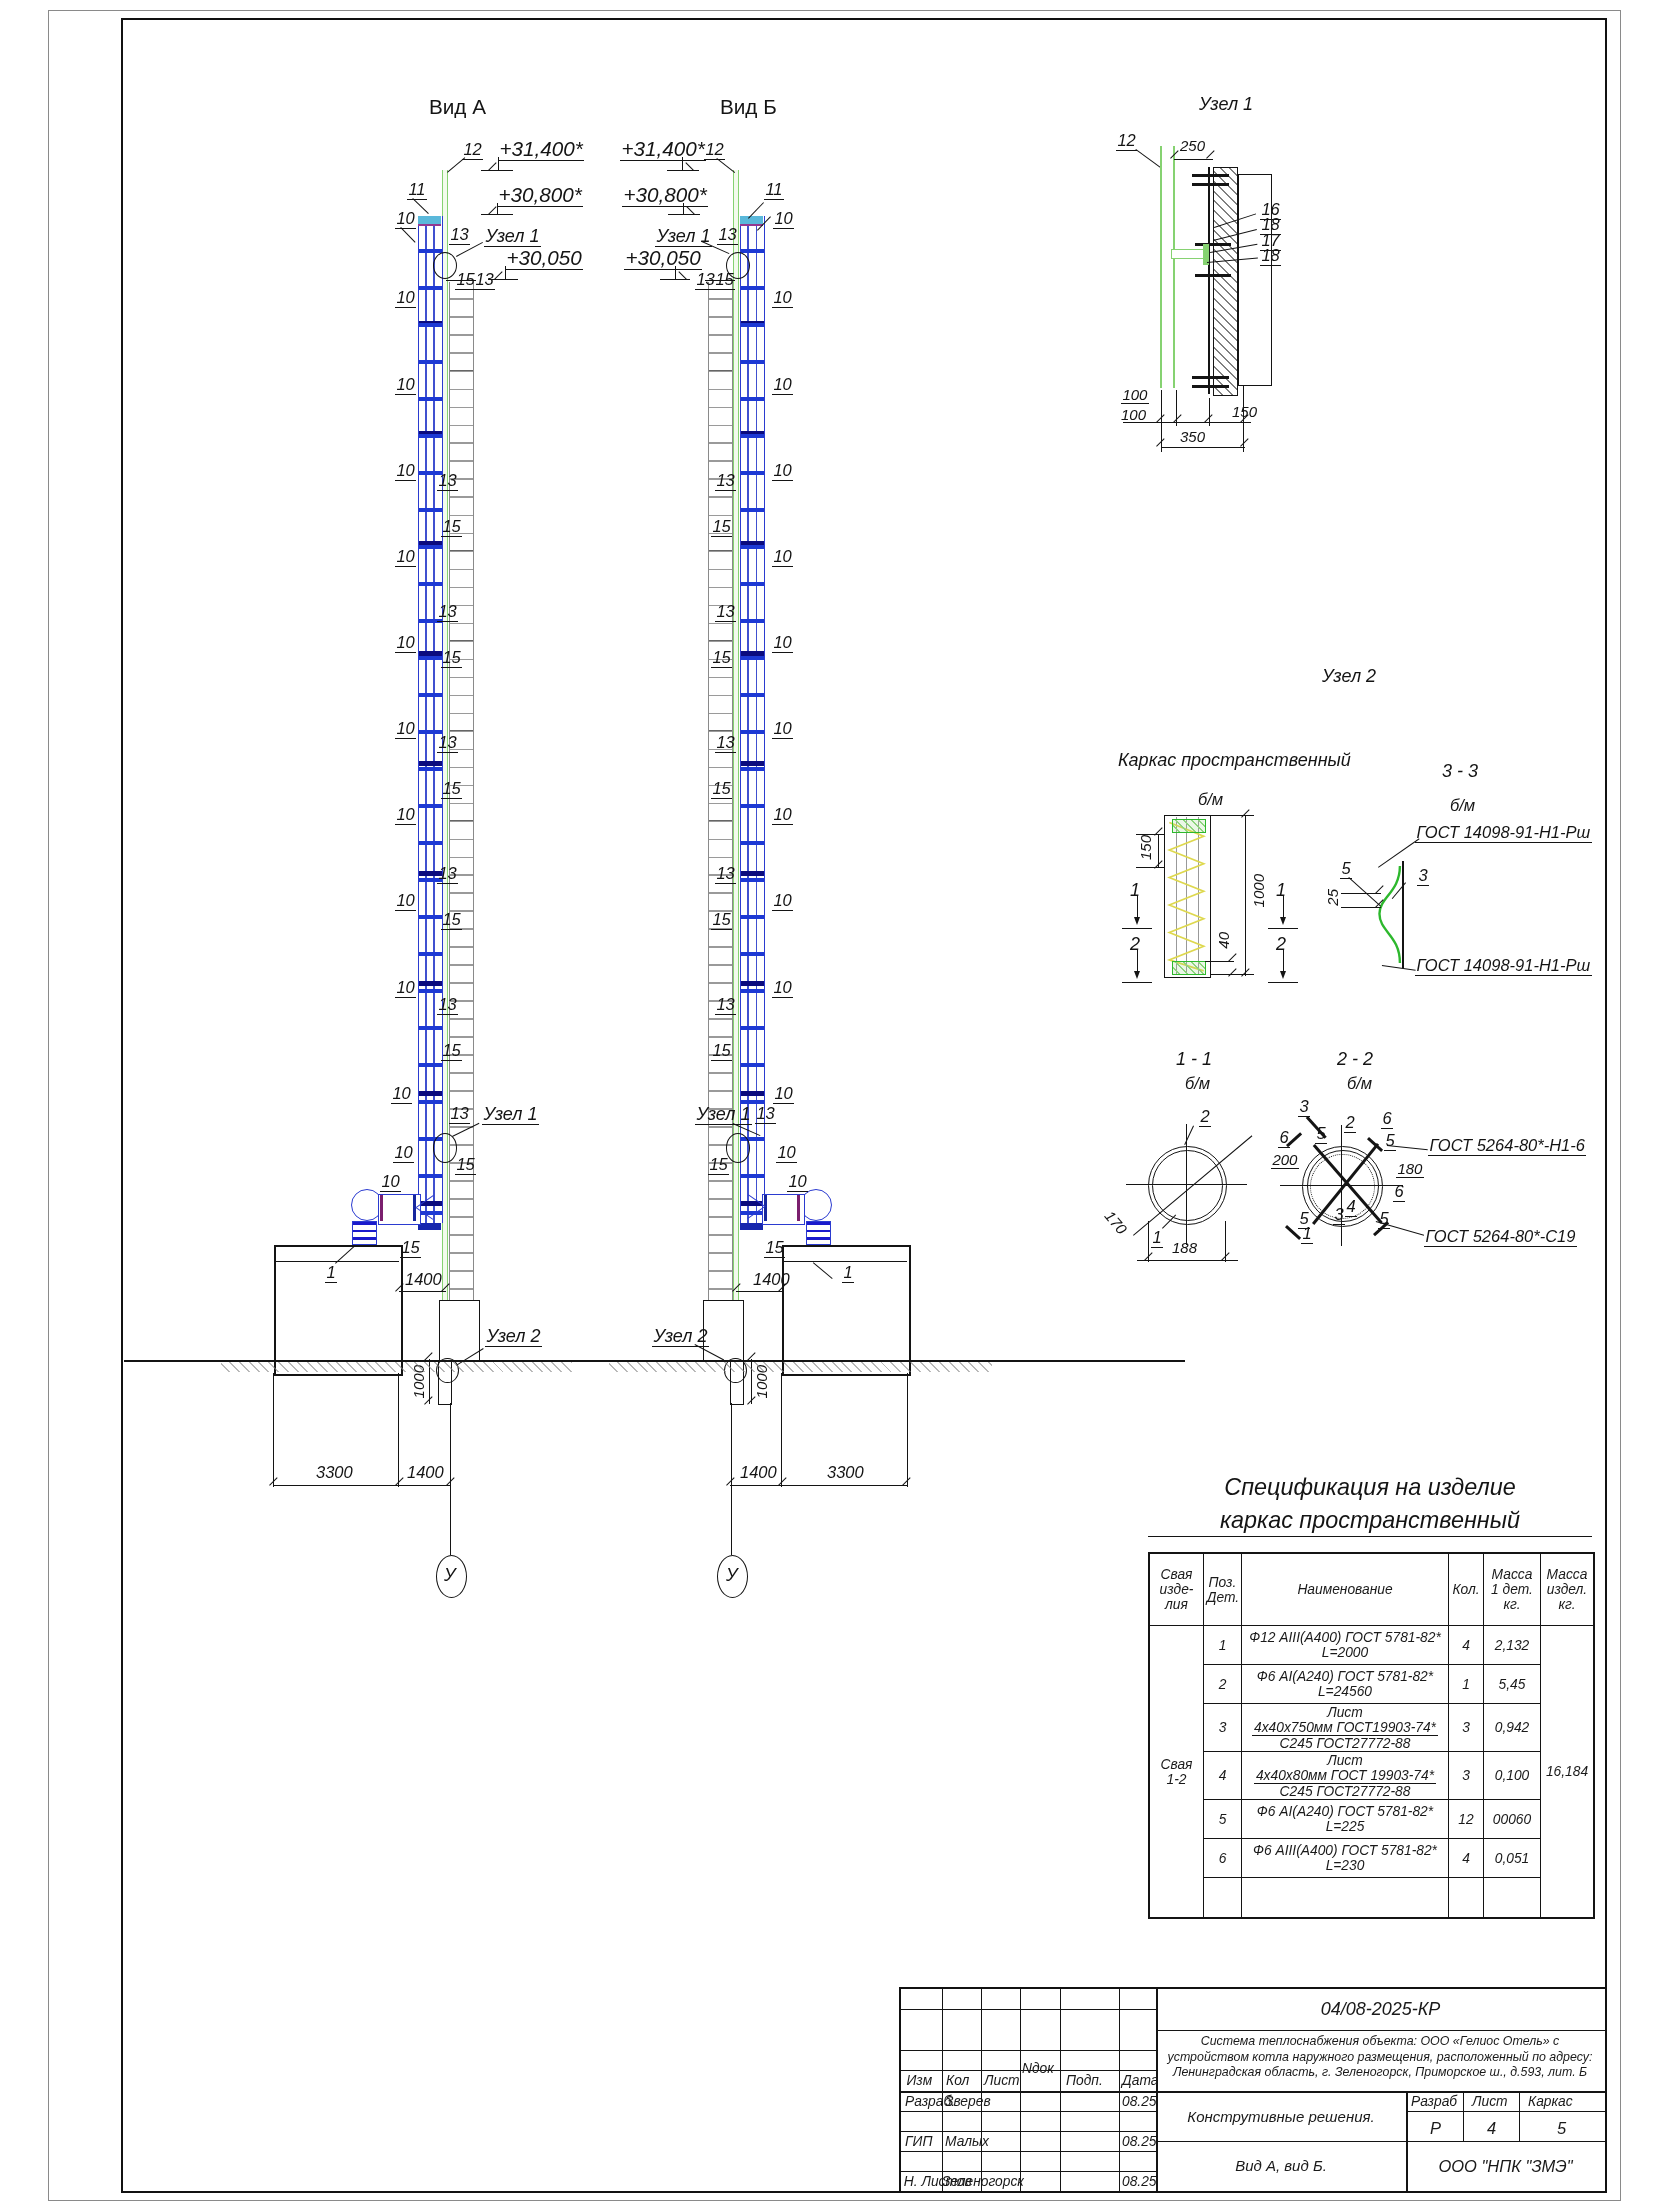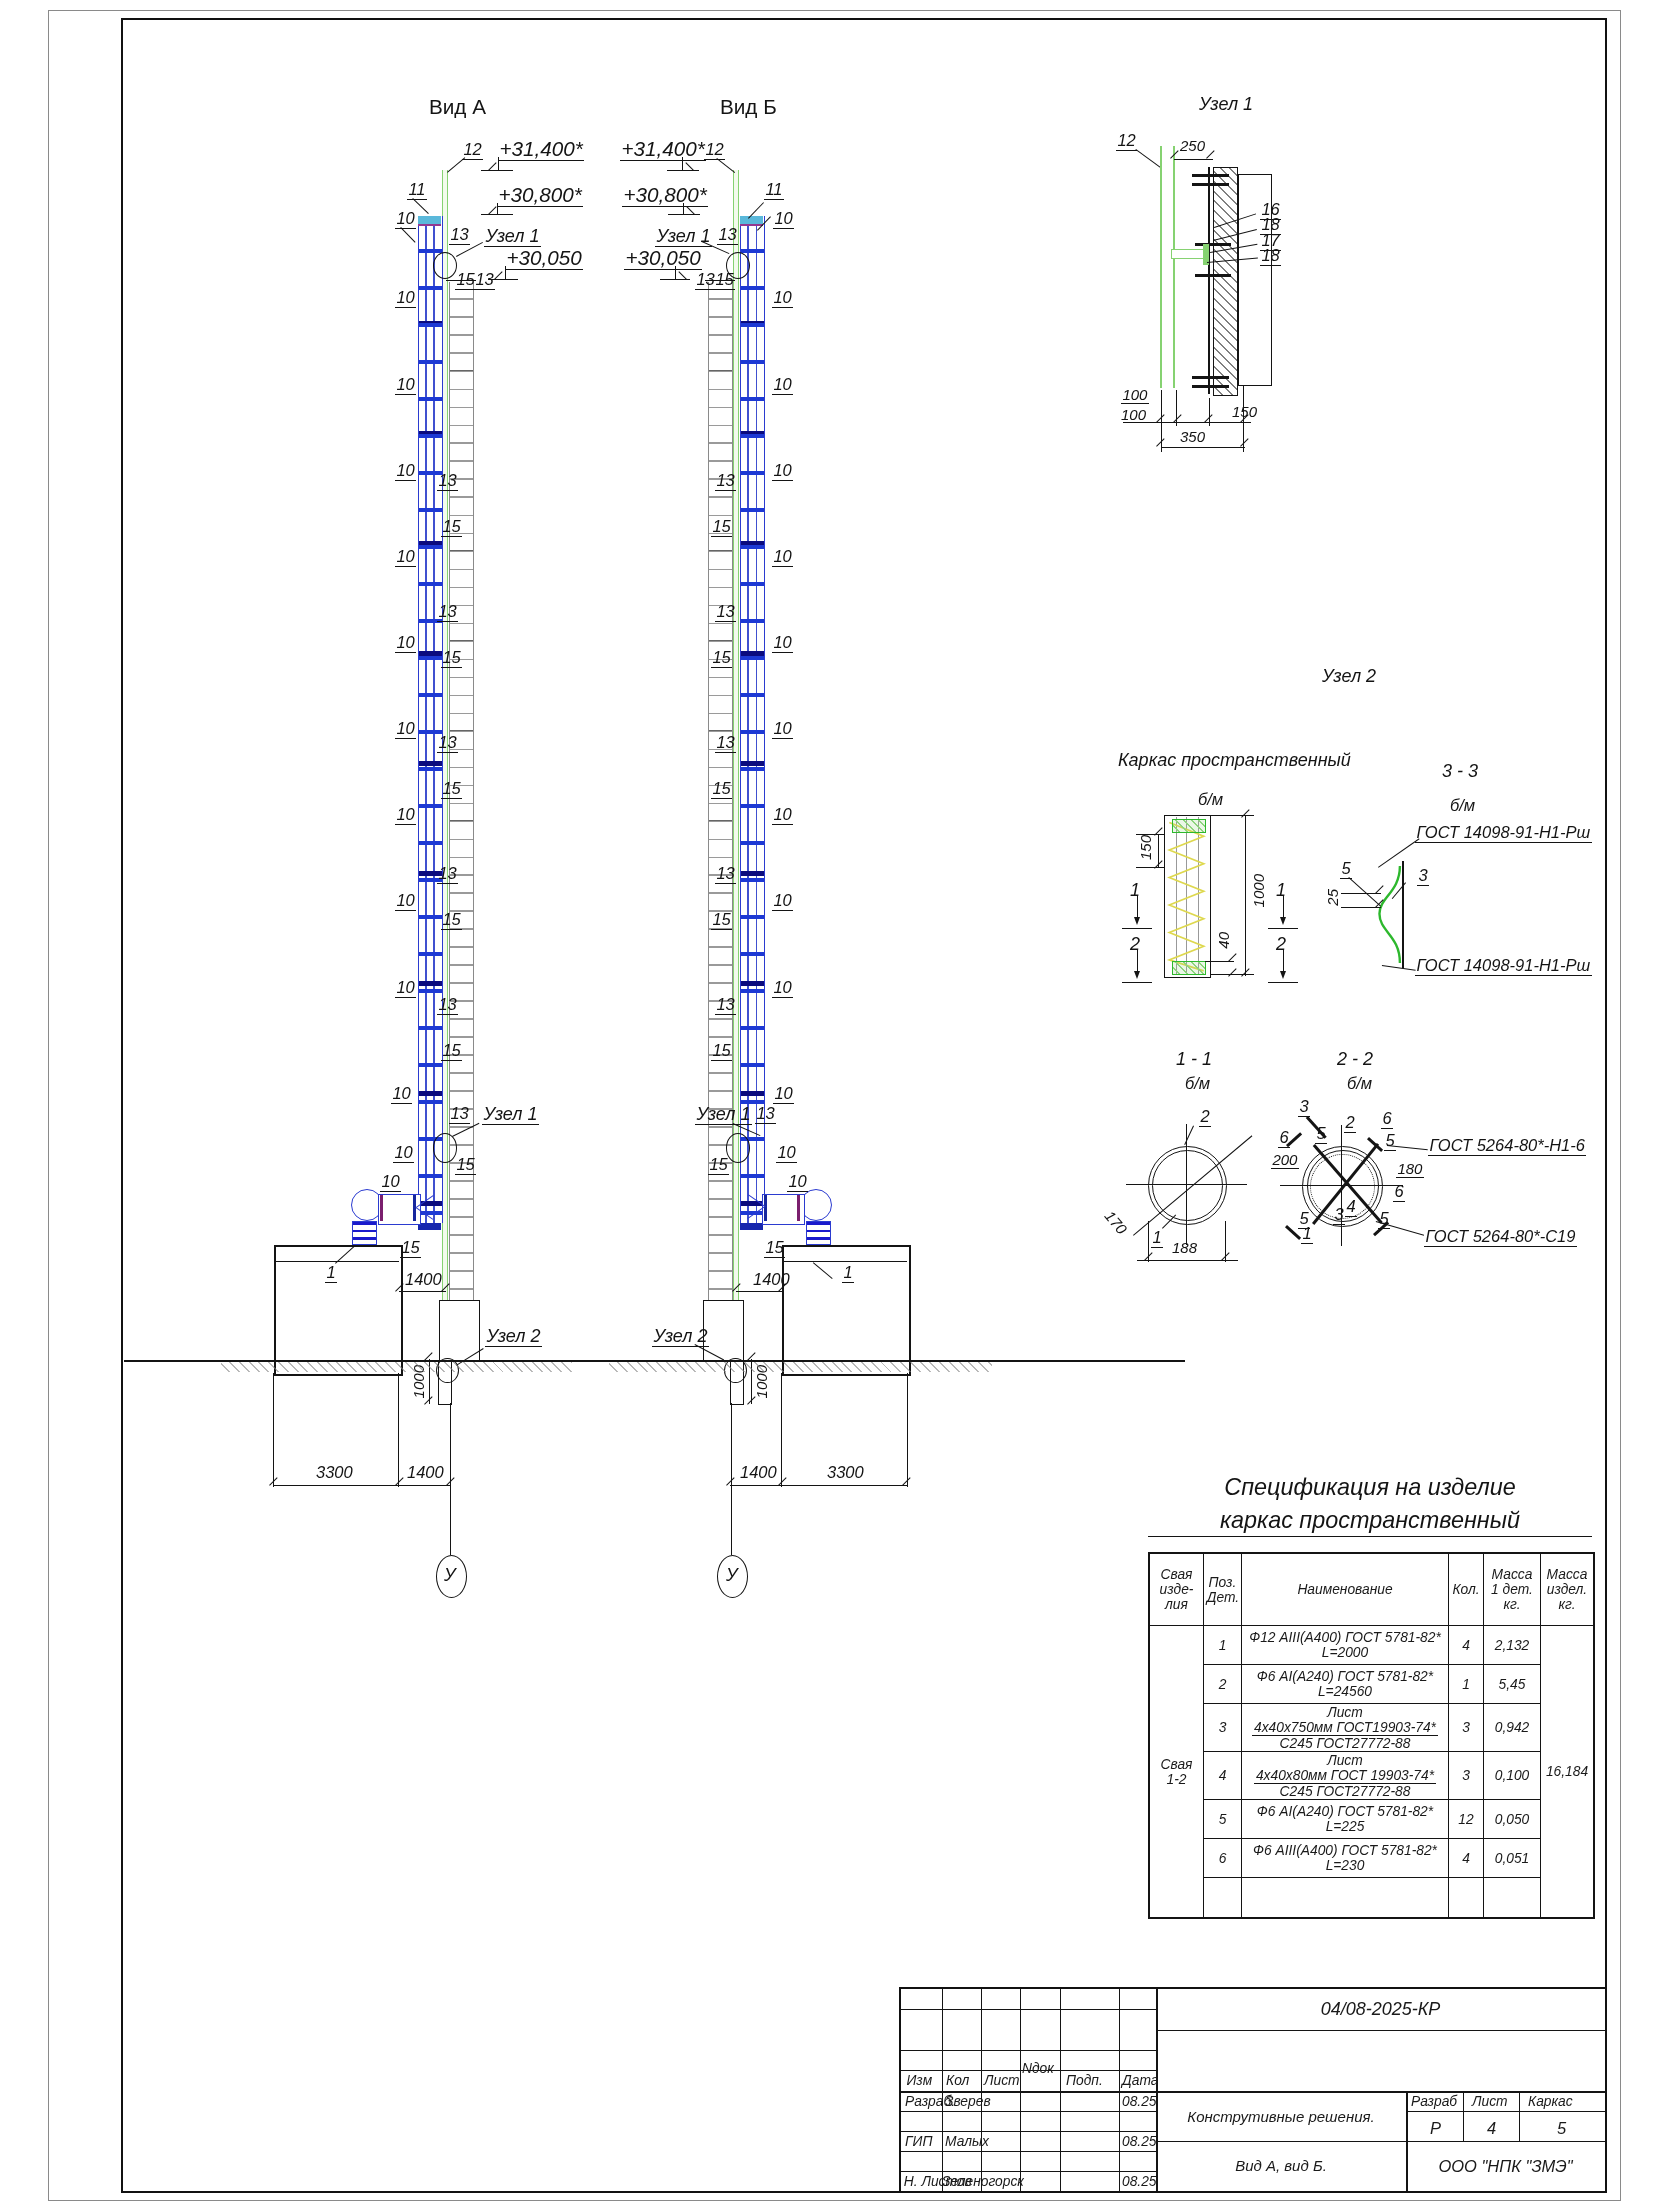--- a/index.html
+++ b/index.html
@@ -490,21 +490,21 @@
         <tr style="height:48px">
           <td>4</td>
           <td><span>Лист</span> <span class="frac-top">4х40х80мм ГОСТ 19903-74*</span><br><span>С245 ГОСТ27772-88</span></td>
           <td>3</td>
           <td>0,100</td>
         </tr>
         <tr style="height:39px">
           <td>5</td>
           <td>Ф6 АI(А240) ГОСТ 5781-82* L=225</td>
           <td>12</td>
-          <td>0,050</td>
+          <td>00060</td>
         </tr>
         <tr style="height:39px">
           <td>6</td>
           <td>Ф6 АIII(А400) ГОСТ 5781-82* L=230</td>
           <td>4</td>
           <td>0,051</td>
         </tr>
         <tr style="height:40px">
           <td></td>
               <td></td>
@@ -549,20 +549,21 @@
     <span class="abs f20" style="left:4.1px;top:105px">Разраб.</span>
     <span class="abs f20" style="left:44px;top:105px">Зверев</span>
     <span class="abs f20" style="left:221px;top:105px">08.25</span>
     <span class="abs f20" style="left:4.1px;top:145px">ГИП</span>
     <span class="abs f20" style="left:44px;top:145px">Малых</span>
     <span class="abs f20" style="left:221px;top:145px">08.25</span>
     <span class="abs f20" style="left:2.8px;top:185px">Н. Листов</span>
     <span class="abs f20" style="left:41px;top:185px">Зеленогорск</span>
     <span class="abs f20" style="left:221px;top:185px">08.25</span>
     <div class="abs f26" style="left:255px;top:9.6px;width:449px;text-align:center">04/08-2025-КР</div>
+    <div class="abs" style="left:260px;top:45px;width:438px;text-align:center;font-size:12.4px;line-height:1.25">Система теплоснабжения объекта: ООО «Гелиос Отель» с устройством котла наружного размещения, расположенный по адресу: Ленинградская область, г. Зеленогорск, Приморское ш., д.593, лит. Б</div>
     <div class="abs f22" style="left:255px;top:119px;width:250px;text-align:center">Конструтивные решения.</div>
     <div class="abs f22" style="left:255px;top:168px;width:250px;text-align:center">Вид А, вид Б.</div>
     <span class="abs f20" style="left:510px;top:105px">Разраб</span>
     <span class="abs f20" style="left:571px;top:105px">Лист</span>
     <span class="abs f20" style="left:627px;top:105px">Каркас</span>
     <span class="abs f24" style="left:529px;top:130px">Р</span>
     <span class="abs f24" style="left:586px;top:130px">4</span>
     <span class="abs f24" style="left:656px;top:130px">5</span>
     <div class="abs f24" style="left:505px;top:168px;width:199px;text-align:center">ООО "НПК "ЗМЭ"</div>
   </div>

